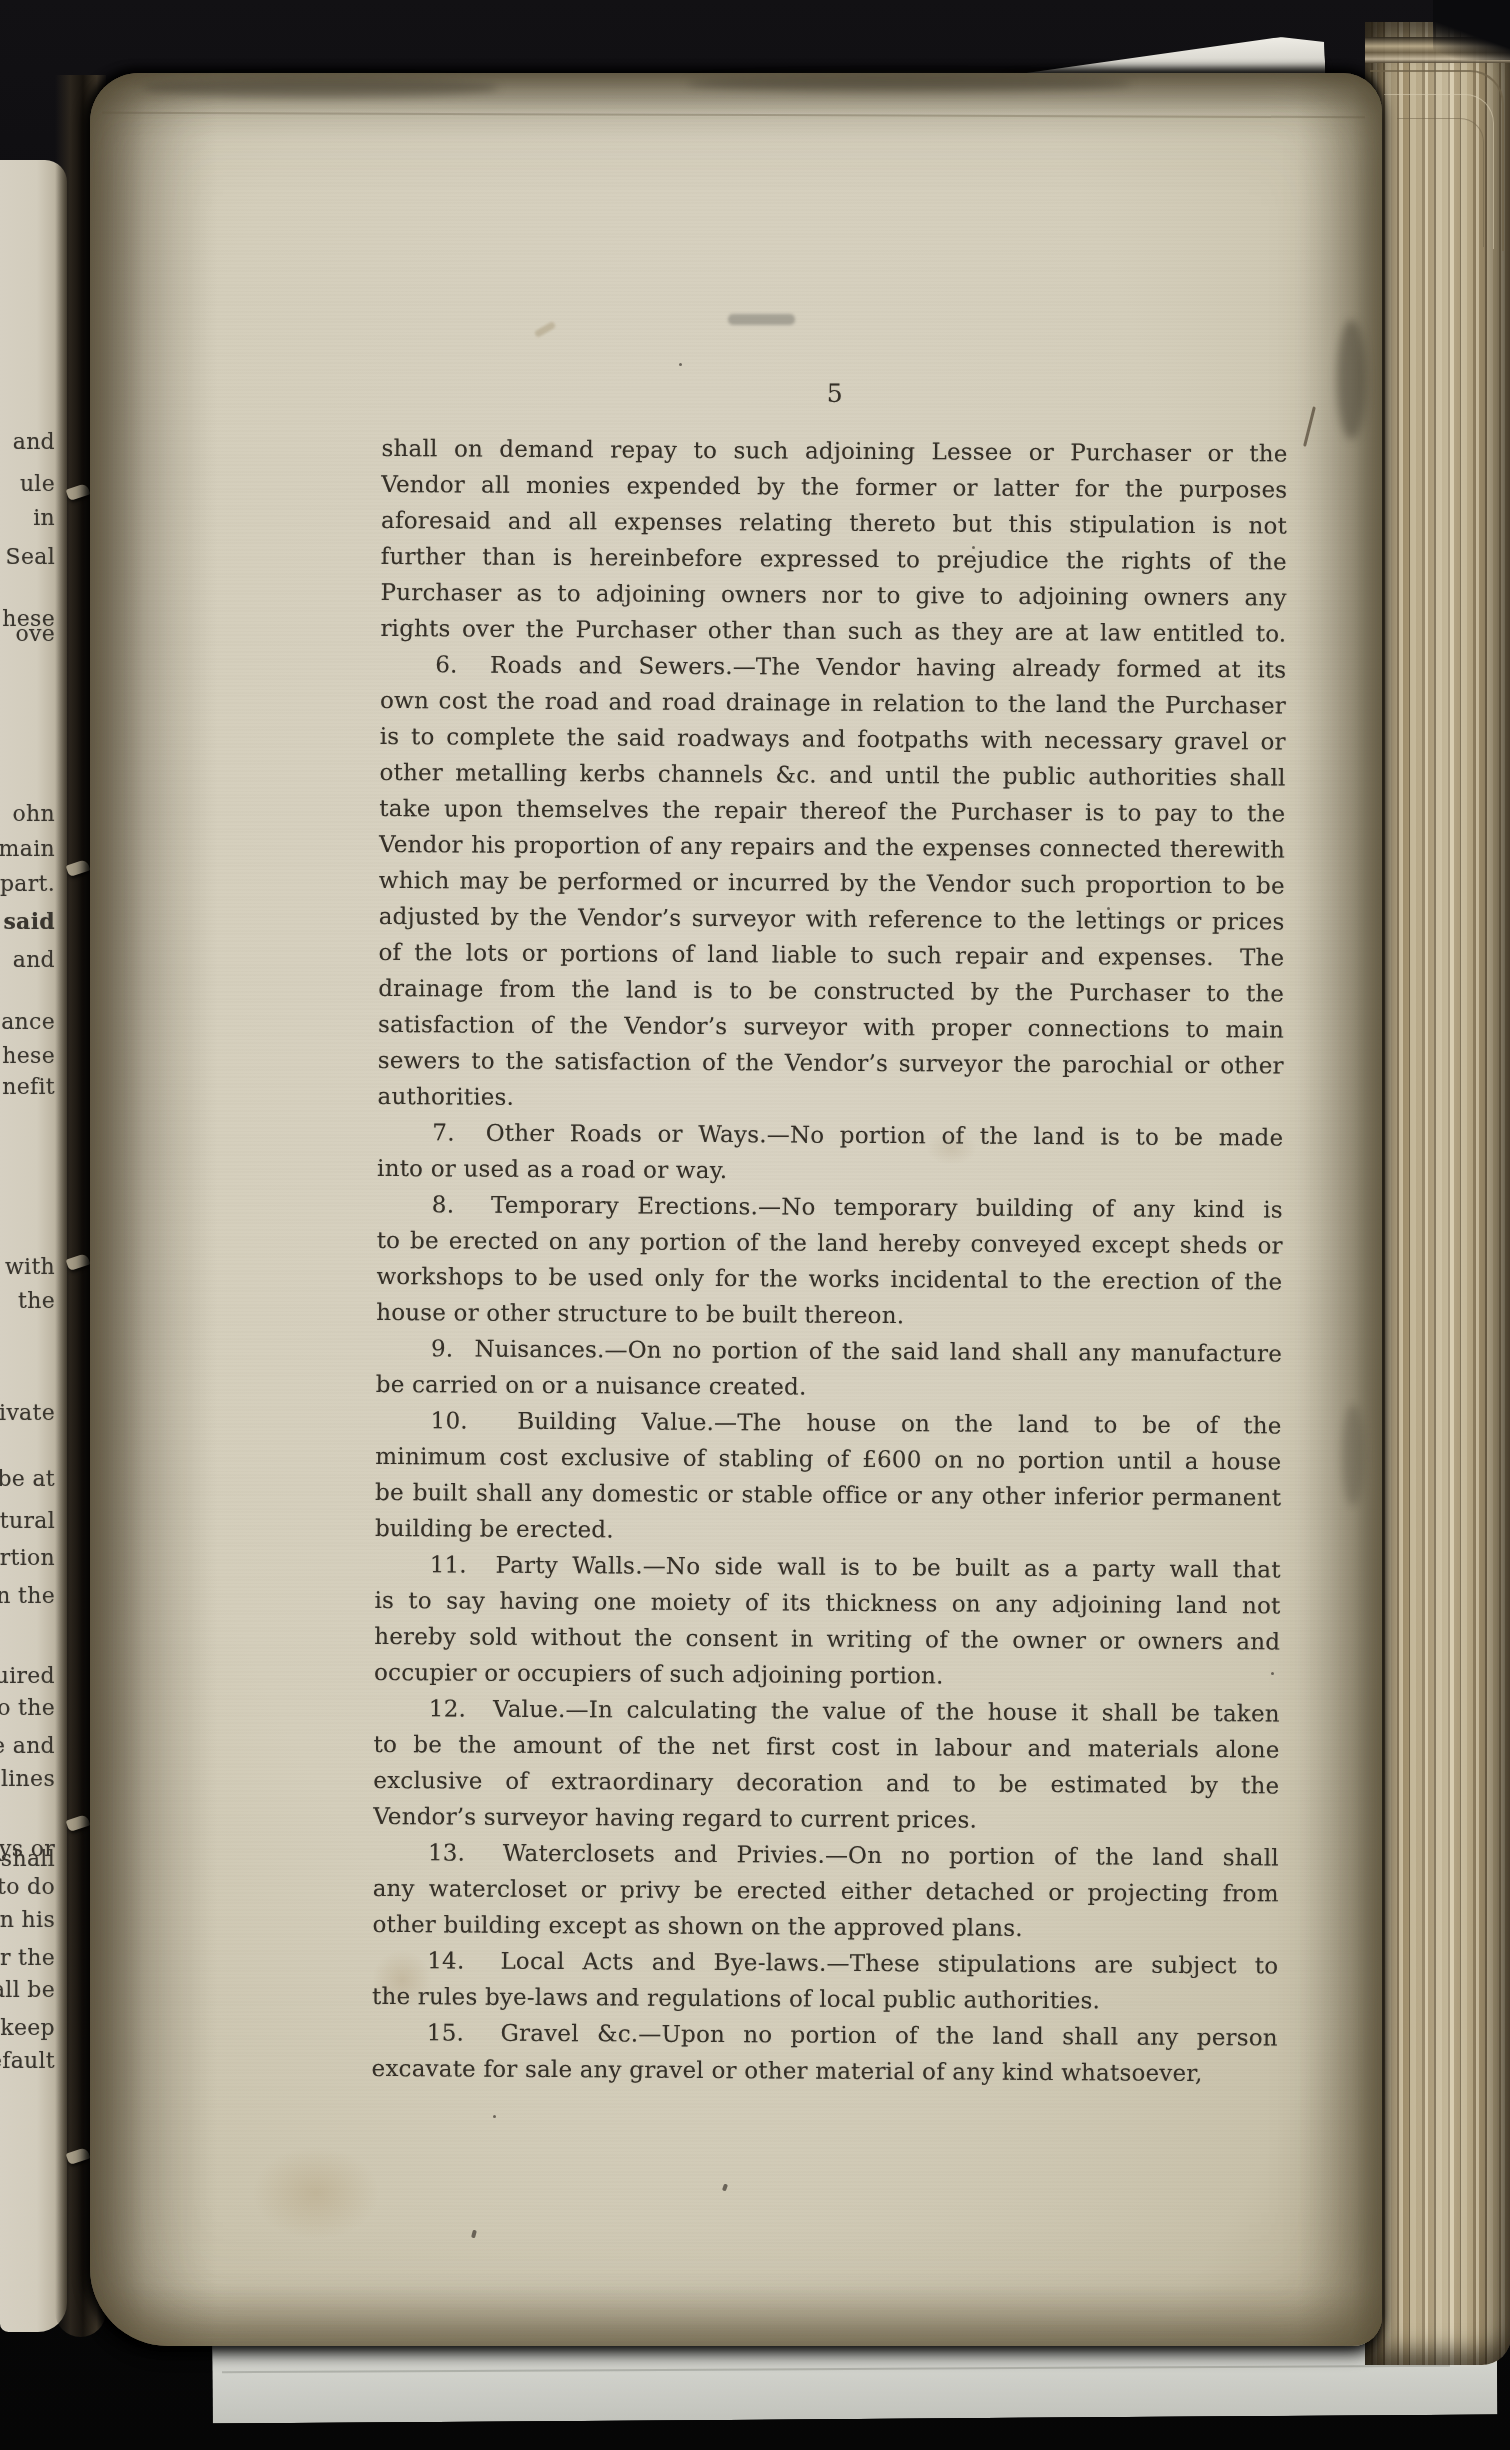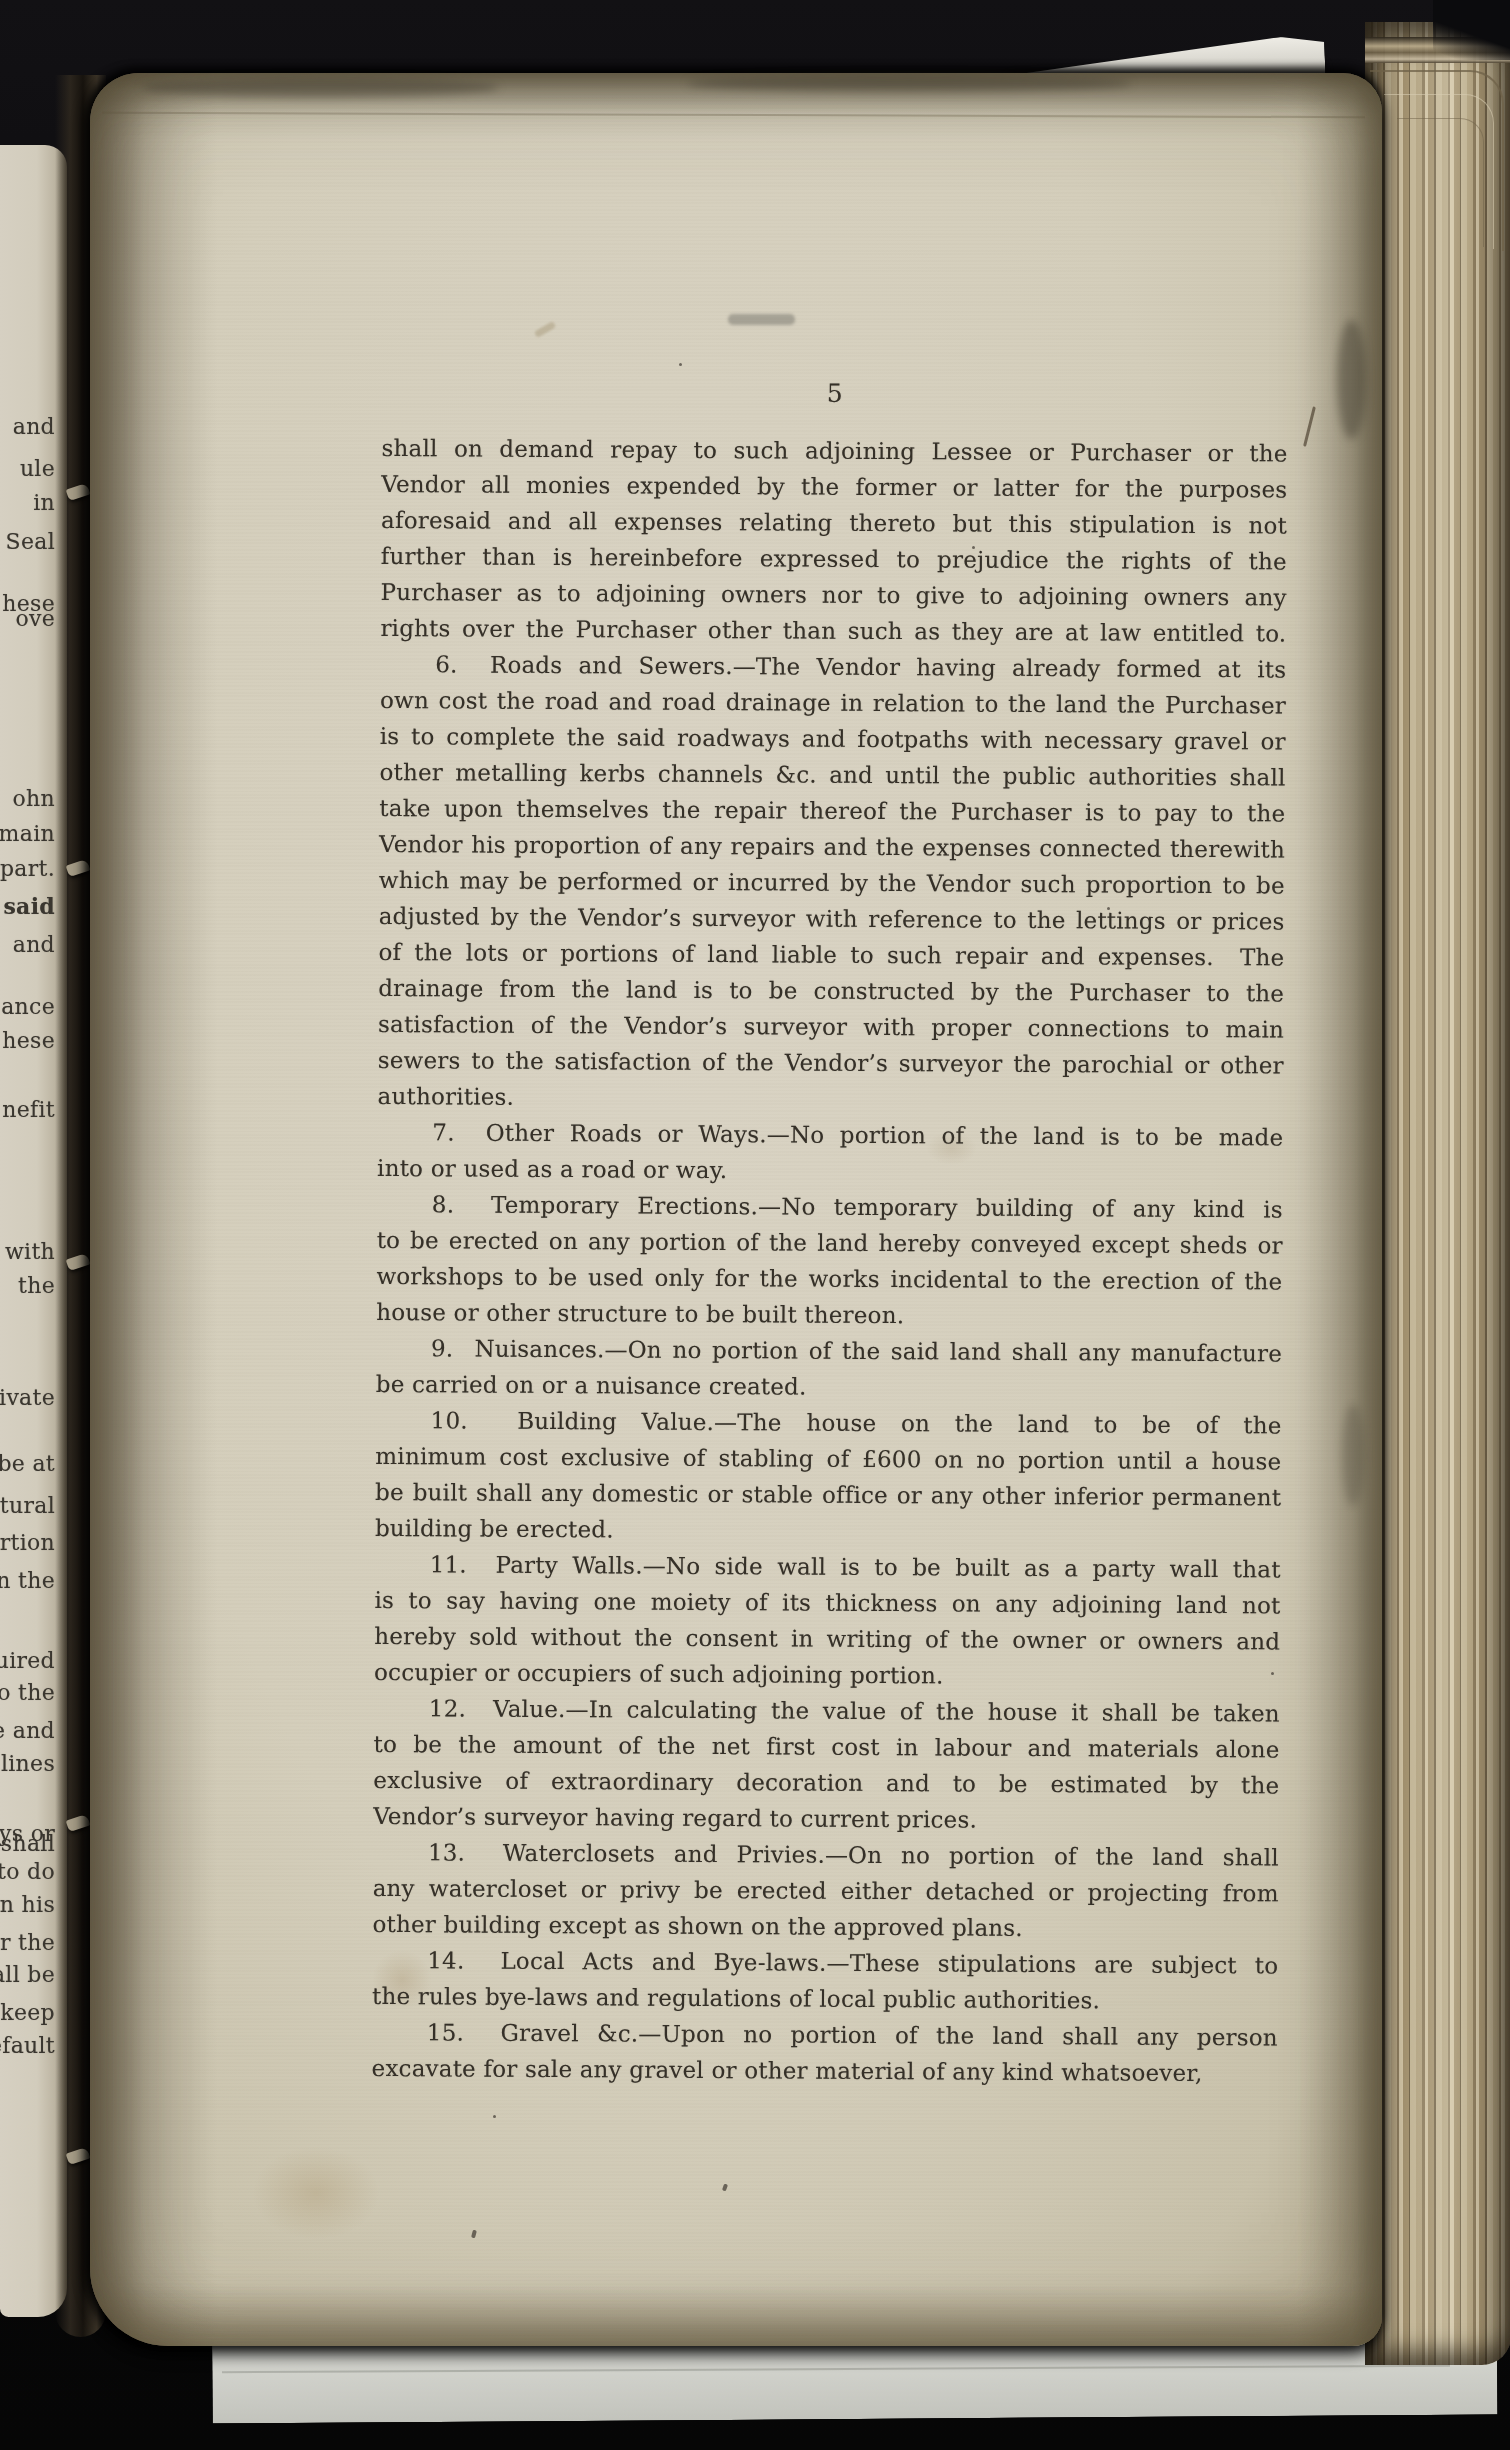--- a/index.html
+++ b/index.html
@@ -7,21 +7,21 @@
     background:linear-gradient(180deg,#121114 0%,#0b0a0d 20%,#08080a 60%,#060606 100%);
     font-family:"DejaVu Serif","Liberation Serif",serif;}
   
   #under-sheet{position:absolute;left:212px;top:2252px;width:1285px;height:167px;
     background:linear-gradient(180deg,#e3e2dc 0%,#d8d9d3 55%,#c2c3bc 100%);
     clip-path:polygon(0 34%,5% 22%,14% 30%,28% 18%,44% 30%,58% 22%,72% 32%,86% 24%,100% 10%,100% 100%,0 100%);
     transform:rotate(-0.4deg);z-index:1;}
   #sheet-crease{position:absolute;left:222px;top:2368px;width:1228px;height:1.7px;
     background:rgba(150,152,144,.55);z-index:2;transform:rotate(-0.3deg);}
   
-  #facing-strip{position:absolute;left:0;top:145px;width:67px;height:2172px;z-index:2;
+  #facing-strip{position:absolute;left:0;top:160px;width:67px;height:2172px;z-index:2;
     background:linear-gradient(90deg,#d6d0c2 0%,#d2ccbc 55%,#b9b19e 85%,#948a72 100%);
     border-radius:0 22px 29px 8.5px;}
   .fragment{position:absolute;right:12px;transform:translateY(-50%);
     white-space:nowrap;font-size:22px;color:#3a362f;letter-spacing:0.3px;
     text-shadow:0 0 0.9px rgba(58,54,47,.4);}
   
   #gutter{position:absolute;left:55px;top:75px;width:51px;height:2262px;z-index:3;
     background:linear-gradient(90deg,rgba(34,29,23,0) 0%,#2b251d 30%,#17130e 55%,#3c3428 82%,rgba(80,70,50,.15) 100%);
     border-radius:0 0 25.6px 25.6px;}
   .notch{position:absolute;left:12px;width:22px;height:12px;background:#c5bba2;
@@ -101,21 +101,21 @@
       <span class="fragment" style="top: 396px;">Seal</span>
       <span class="fragment" style="top: 438px; margin-top: 20px;">hese</span>
       <span class="fragment" style="top: 473px;">ove</span>
       <span class="fragment" style="top: 653px;">ohn</span>
       <span class="fragment" style="top: 688px;">main</span>
       <span class="fragment" style="top: 723px;">part.</span>
       <span class="fragment" style="top: 761px; font-weight: bold;">said</span>
       <span class="fragment" style="top: 799px;">and</span>
       <span class="fragment" style="top: 861px;">ance</span>
       <span class="fragment" style="top: 895px;">hese</span>
-      <span class="fragment" style="top: 926px; margin-top: 38px;">nefit</span>
+      <span class="fragment" style="top: 926px;">nefit</span>
       <span class="fragment" style="top: 1106px;">with</span>
       <span class="fragment" style="top: 1140px;">the</span>
       <span class="fragment" style="top: 1252px;">rivate</span>
       <span class="fragment" style="top: 1318px;">be at</span>
       <span class="fragment" style="top: 1360px;">ctural</span>
       <span class="fragment" style="top: 1397px;">ortion</span>
       <span class="fragment" style="top: 1435px;">n the</span>
       <span class="fragment" style="top: 1515px;">quired</span>
       <span class="fragment" style="top: 1547px;">o the</span>
       <span class="fragment" style="top: 1585px;">e and</span>

